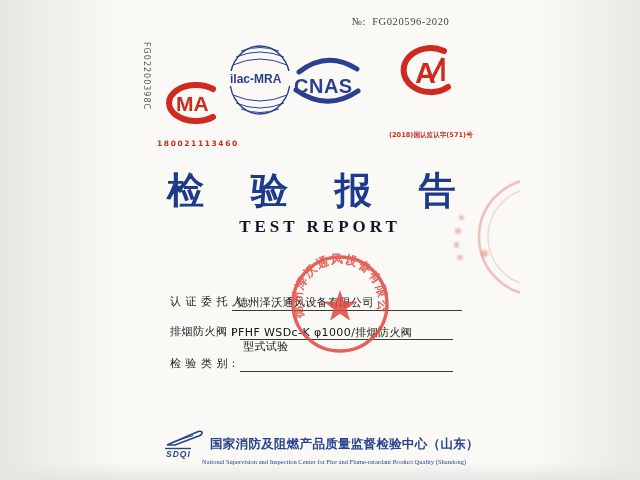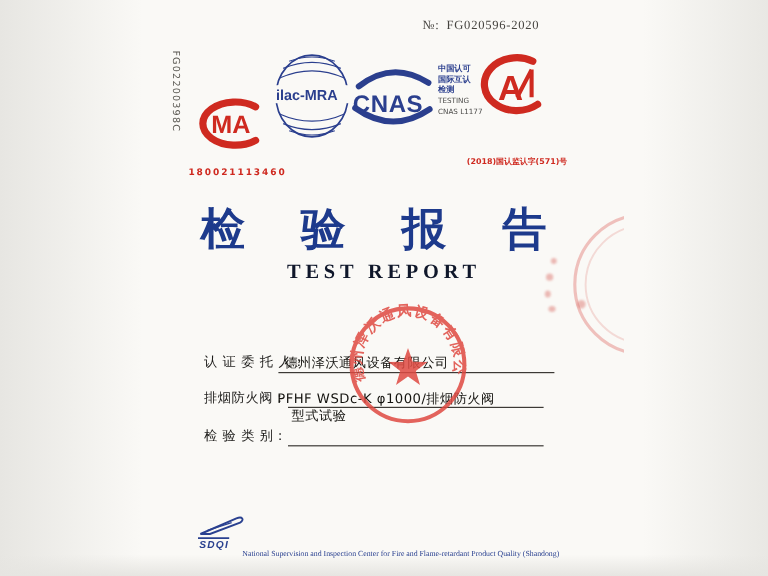--- a/index.html
+++ b/index.html
@@ -80,27 +80,20 @@
     <rect x="1" y="28" width="64" height="15" fill="#faf9f6"></rect>
     <text x="3" y="40" font-size="12" font-weight="bold" fill="#2b3f8e" font-family="Liberation Sans,sans-serif">ilac-MRA</text>
   </svg>
 
   <svg class="abs" style="left:291px;top:56px" width="72" height="50" viewBox="0 0 72 50">
     <path d="M 8,16 Q 36,-6 66,13" fill="none" stroke="#2b3f8e" stroke-width="5" stroke-linecap="round"></path>
     <path d="M 5,34 Q 36,56 67,35" fill="none" stroke="#2b3f8e" stroke-width="5" stroke-linecap="round"></path>
     <text x="3" y="37" font-size="20" font-weight="bold" fill="#2b3f8e" letter-spacing="0.5" font-family="Liberation Sans,sans-serif">CNAS</text>
   </svg>
 
-  <div class="abs cnas-text">
-    <div class="zh">中国认可</div>
-    <div class="zh">国际互认</div>
-    <div class="zh">检测</div>
-    <div class="en">TESTING</div>
-    <div class="en">CNAS L1177</div>
-  </div>
 
   <svg class="abs" style="left:398px;top:45px" width="62" height="54" viewBox="0 0 62 54">
     <path d="M 46,6 A 27,22 0 1 0 50,42" fill="none" stroke="#cf2a20" stroke-width="6" stroke-linecap="round"></path>
     <text x="17" y="38" font-size="29" font-weight="bold" fill="#cf2a20" font-family="Liberation Sans,sans-serif">A</text>
     <path d="M 33,36 L 45,13 M 45,13 L 45,36" fill="none" stroke="#cf2a20" stroke-width="3.4"></path>
   </svg>
   <div class="abs cal-caption">(2018)国认监认字(571)号</div>
 
   <div class="abs title-zh">检 验 报 告</div>
   <div class="abs title-en">TEST REPORT</div>
@@ -137,14 +130,15 @@
   <div class="ghost-dot" style="left:454px;top:242px;width:5px;height:6px"></div>
   <div class="ghost-dot" style="left:457px;top:255px;width:6px;height:5px"></div>
   <div class="ghost-dot" style="left:481px;top:250px;width:7px;height:7px"></div>
 
   <svg class="abs" style="left:164px;top:429px" width="44" height="30" viewBox="0 0 44 30">
     <path d="M 3,16 L 33,3 C 38,1 40,4 36,6.5 L 11,16 Z" fill="#faf9f6" stroke="#2a4190" stroke-width="1.6"></path>
     <path d="M 9,13 L 29,6.5" fill="none" stroke="#2a4190" stroke-width="1"></path>
     <path d="M 1,19.5 L 27,19.5" stroke="#2a4190" stroke-width="1.4"></path>
     <text x="2" y="28" font-size="8.5" font-weight="bold" font-style="italic" letter-spacing="1" fill="#2a4190" font-family="Liberation Sans,sans-serif">SDQI</text>
   </svg>
+  <div class="abs org-zh">国家消防及阻燃产品质量监督检验中心（山东）</div>
   <div class="abs org-en">National Supervision and Inspection Center for Fire and Flame-retardant Product Quality (Shandong)</div>
 </div>
 
 </body></html>

